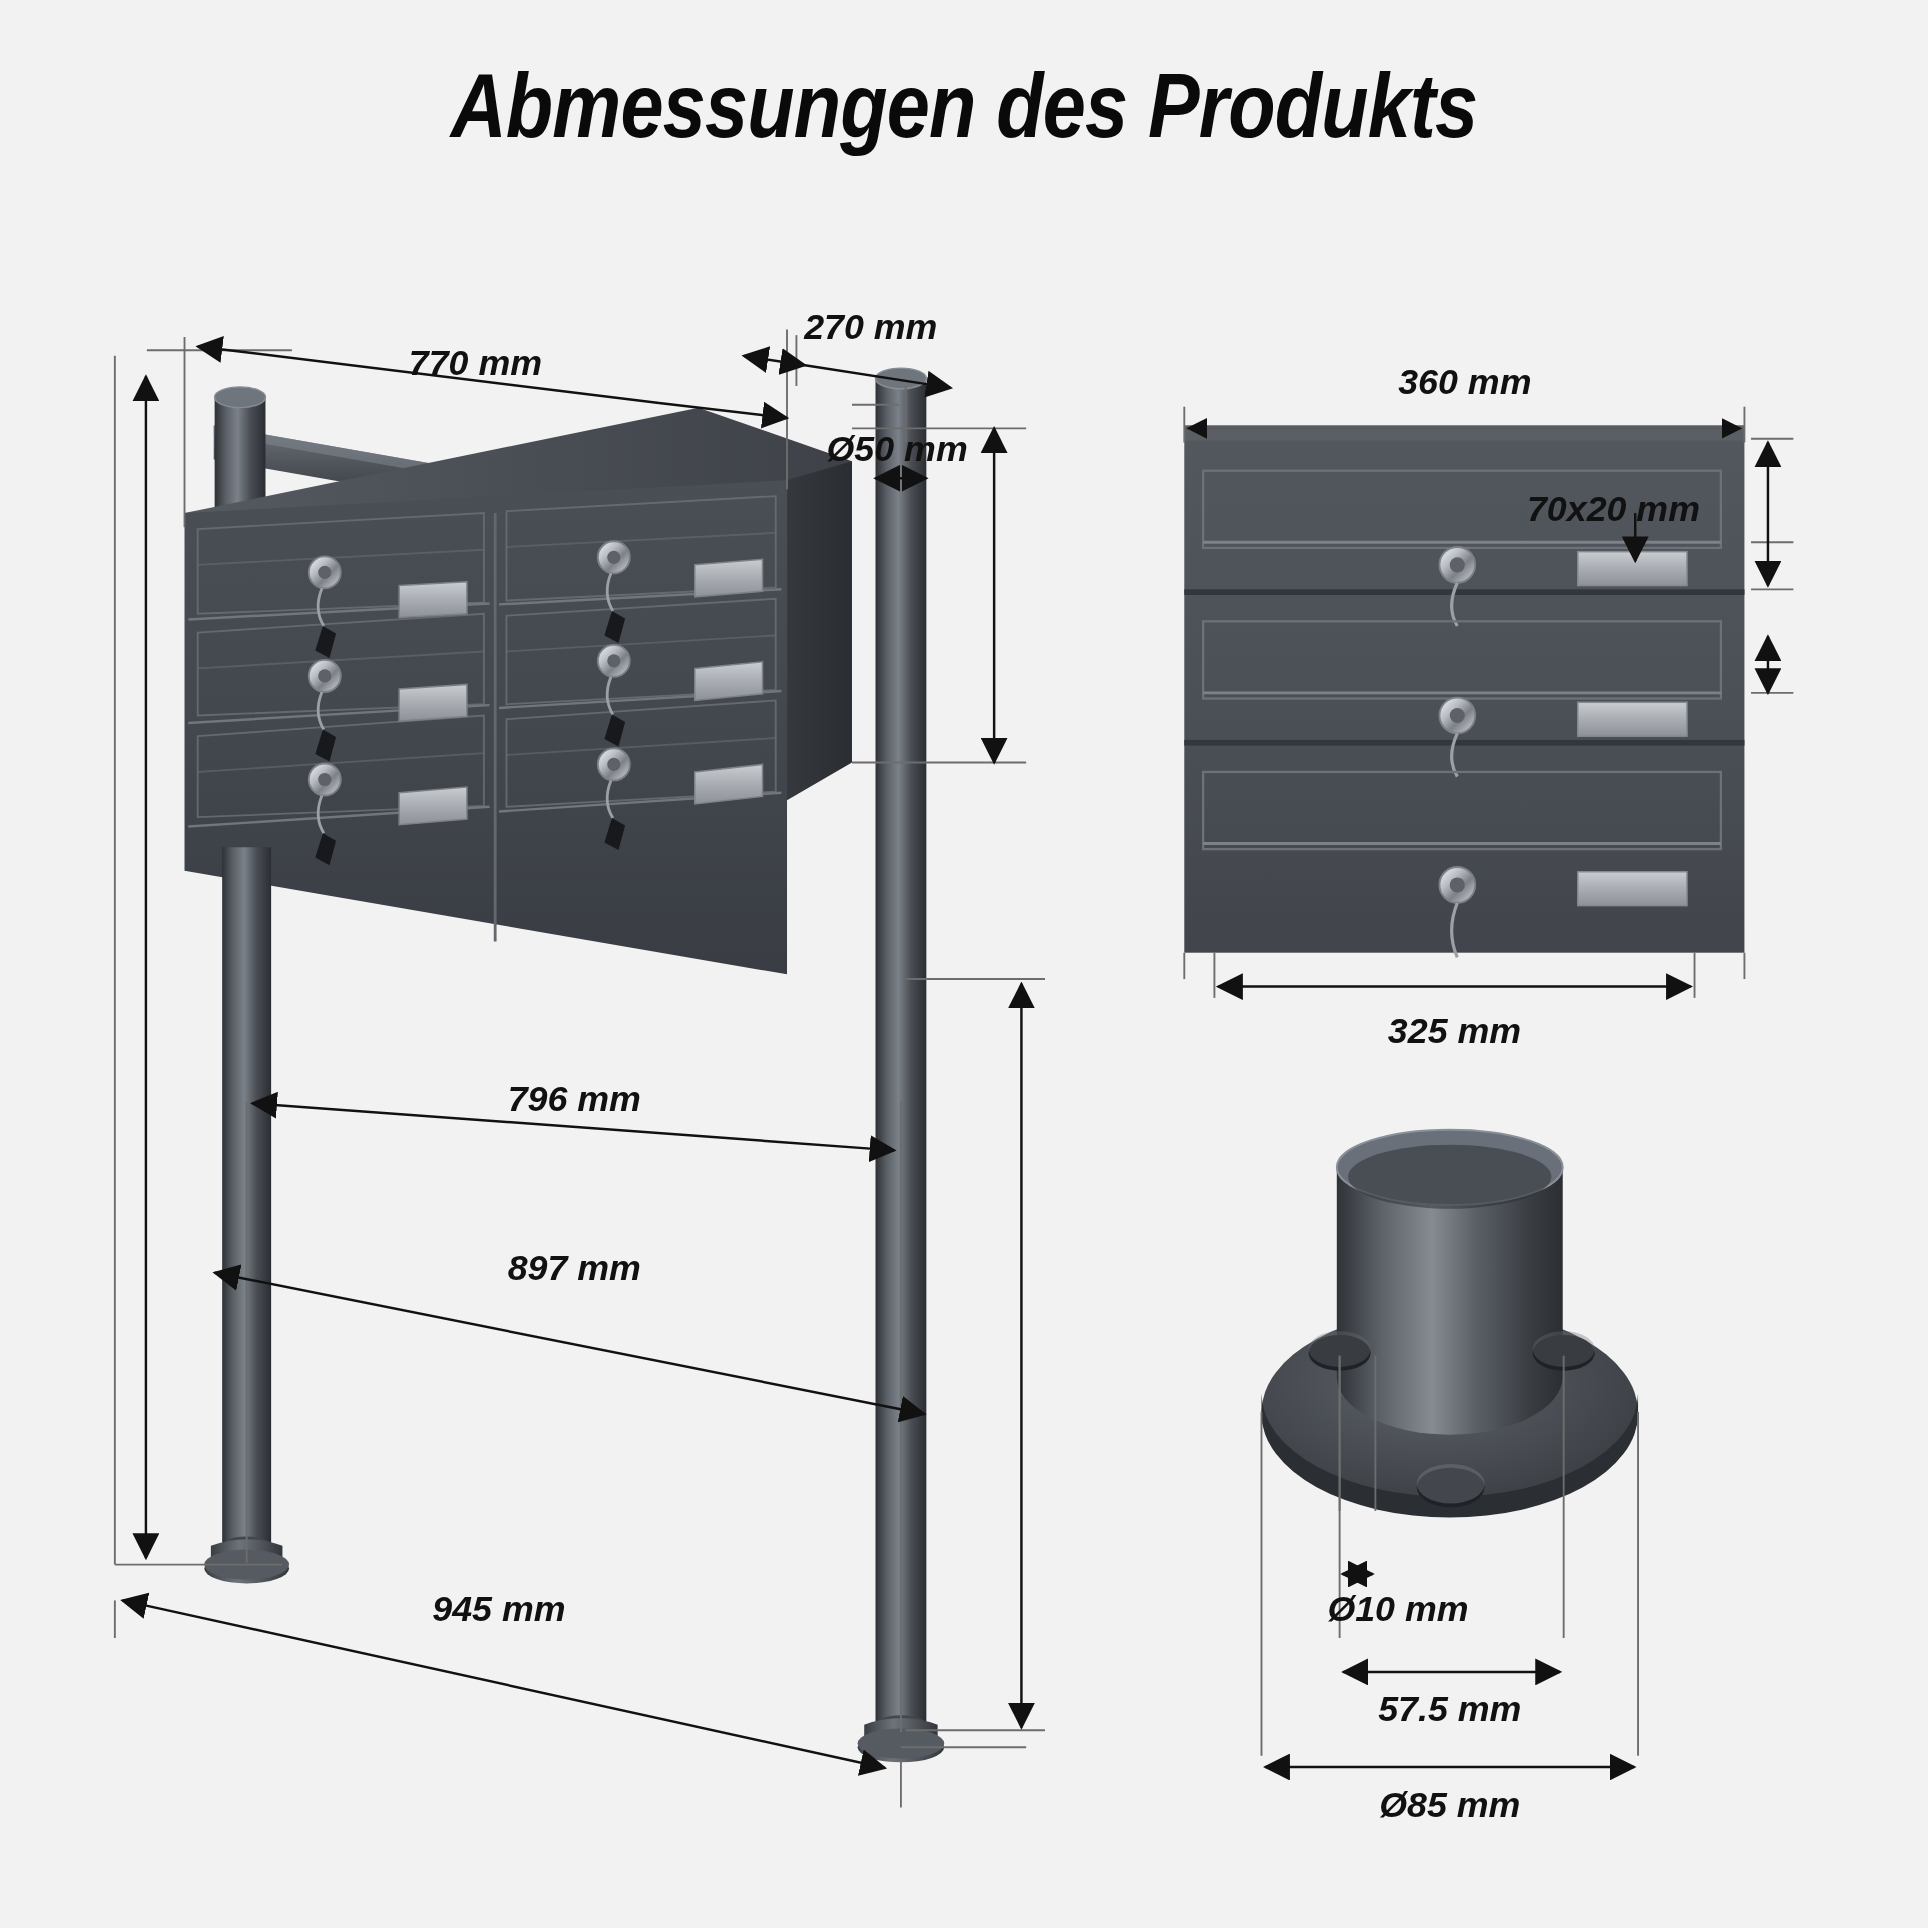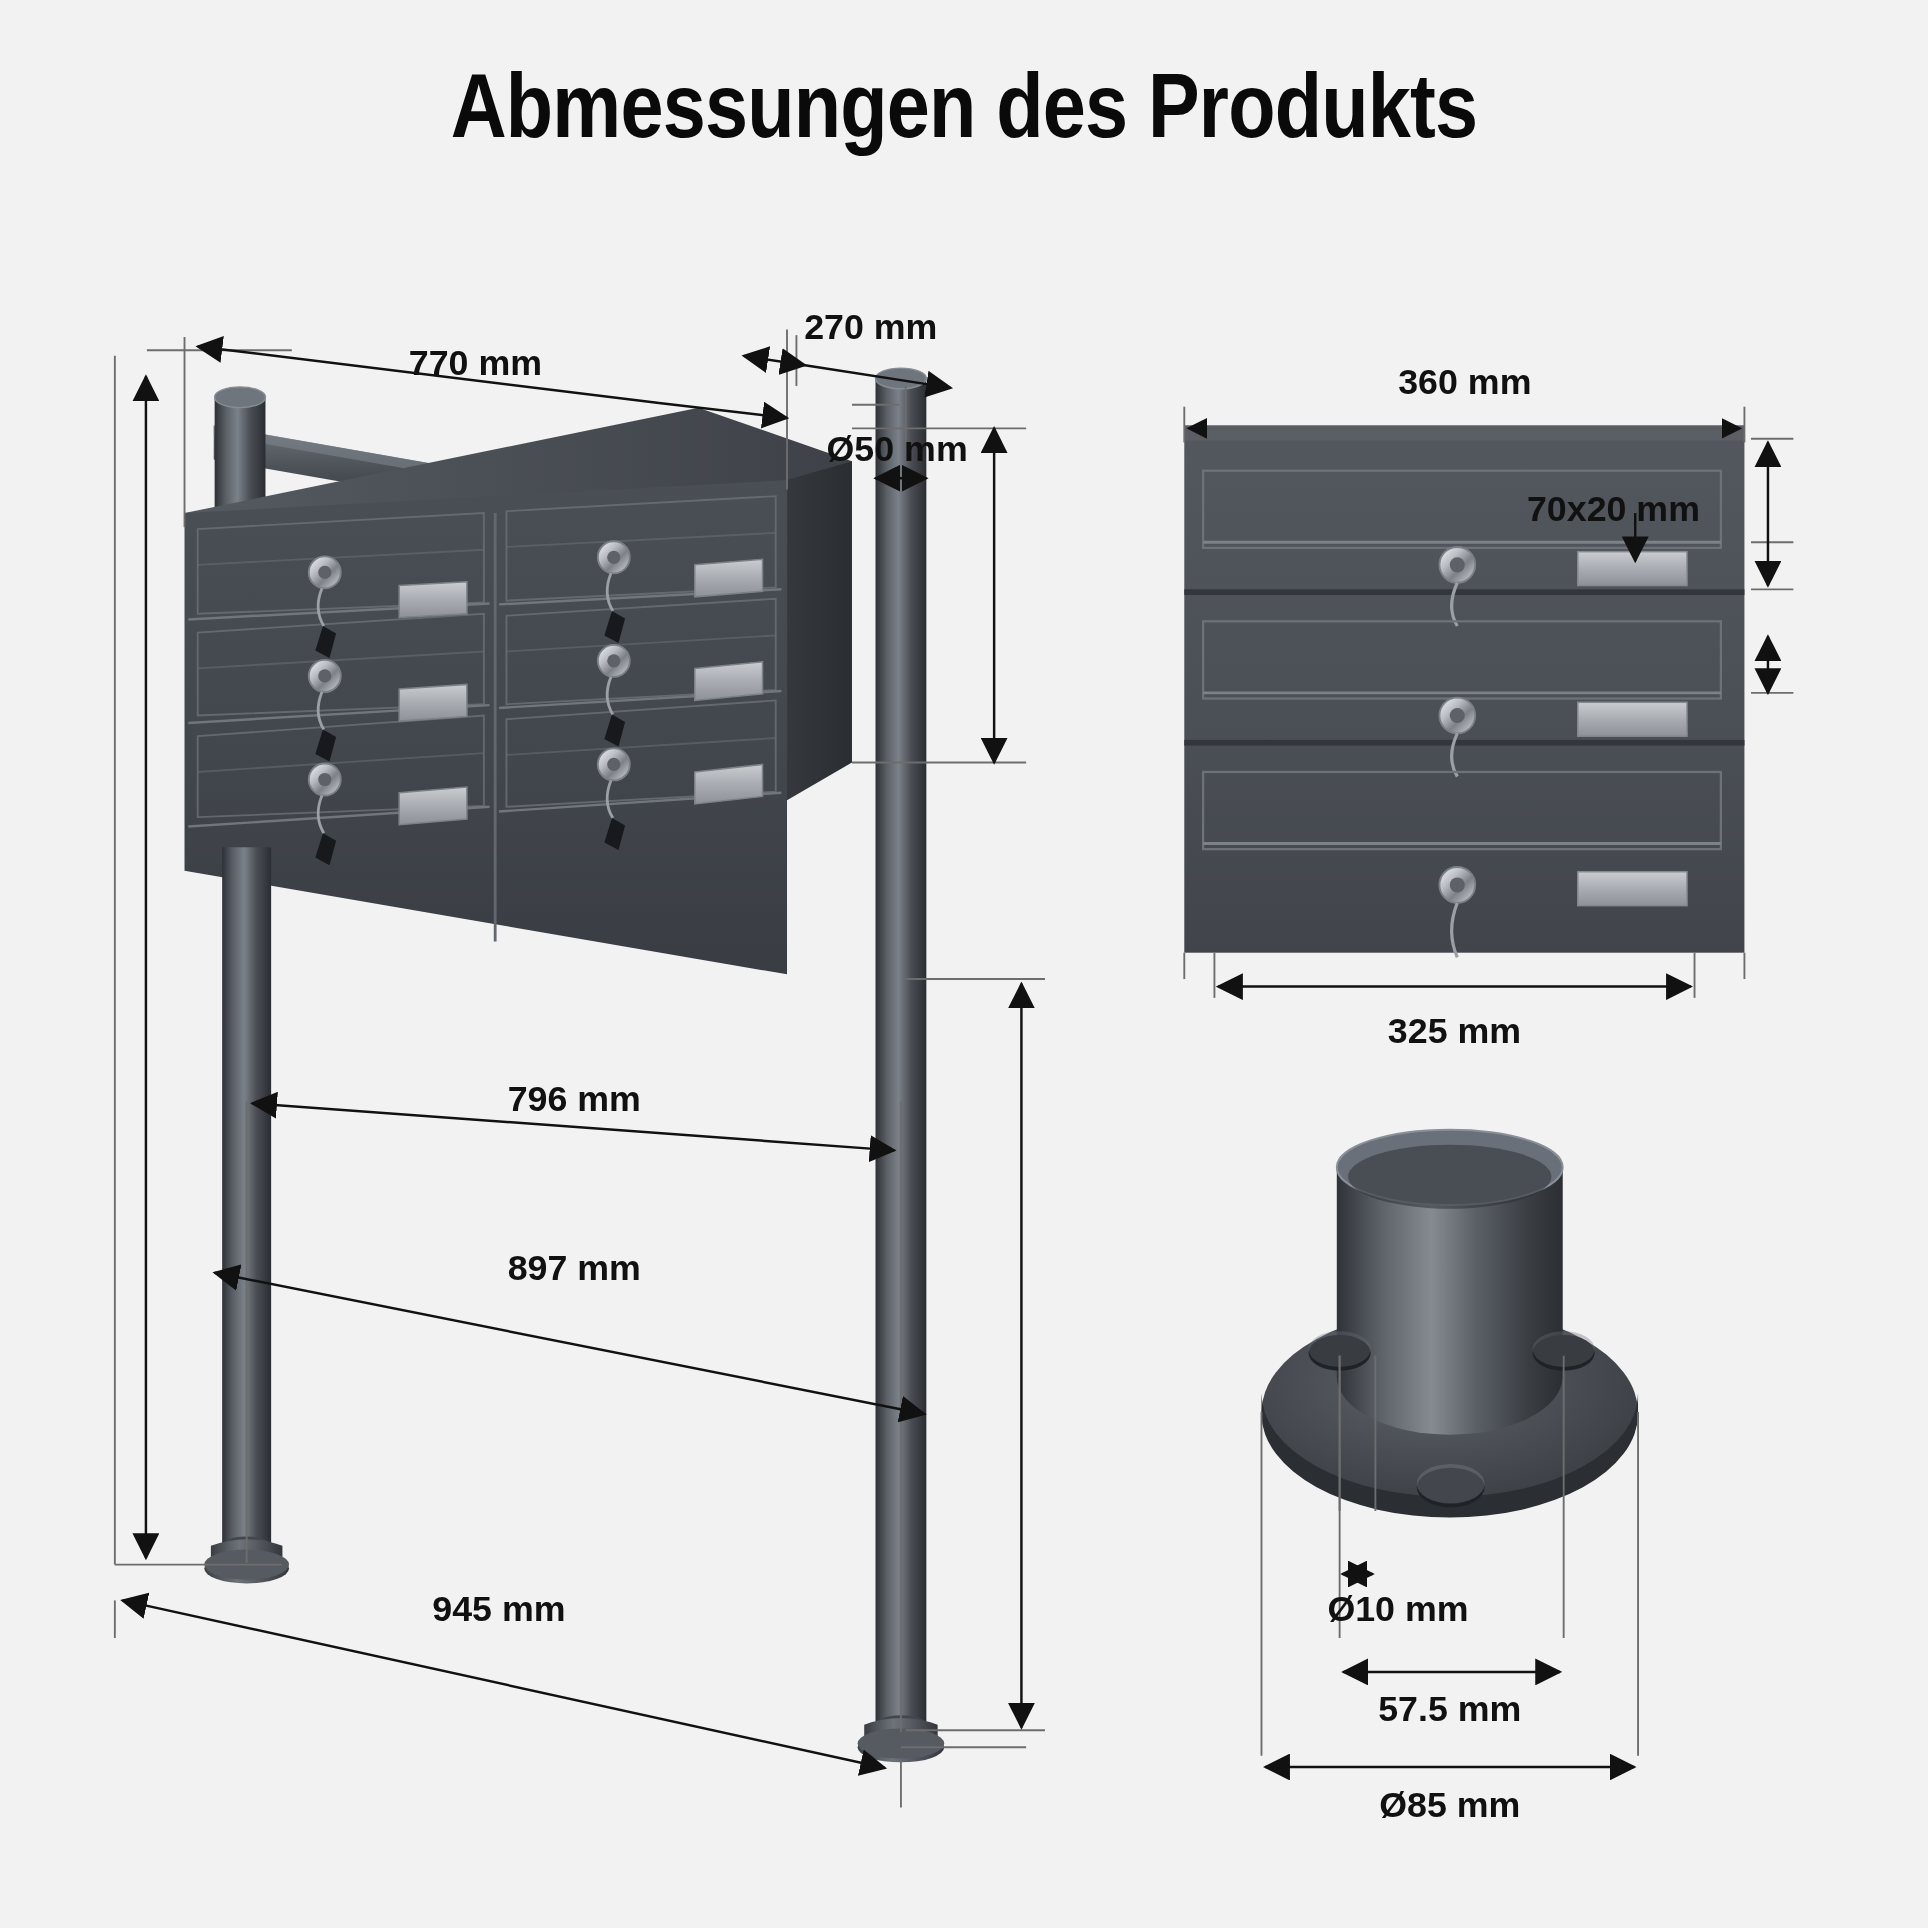--- a/index.html
+++ b/index.html
@@ -5,21 +5,21 @@
   * { box-sizing: border-box; }
   html, body { margin: 0; padding: 0; }
   body {
     width: 1928px; height: 1928px;
     background: #f2f2f2;
     font-family: "Liberation Sans", sans-serif;
     overflow: hidden;
     position: relative;
   }
 
-  #stage { position: absolute; inset: 0; }
+  #stage { position: absolute; inset: 0; font-style: italic; }
 
   .title {
     position: absolute;
     left: 0; right: 0; top: 55px;
     text-align: center;
     font-size: 90px;
     font-weight: bold;
     color: #0a0a0a;
     letter-spacing: -0.9px;
     transform: scaleX(0.86);

